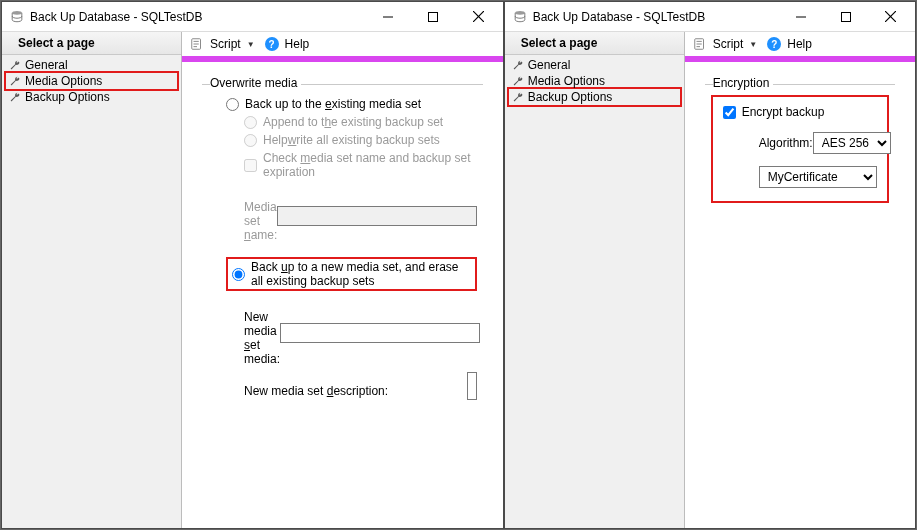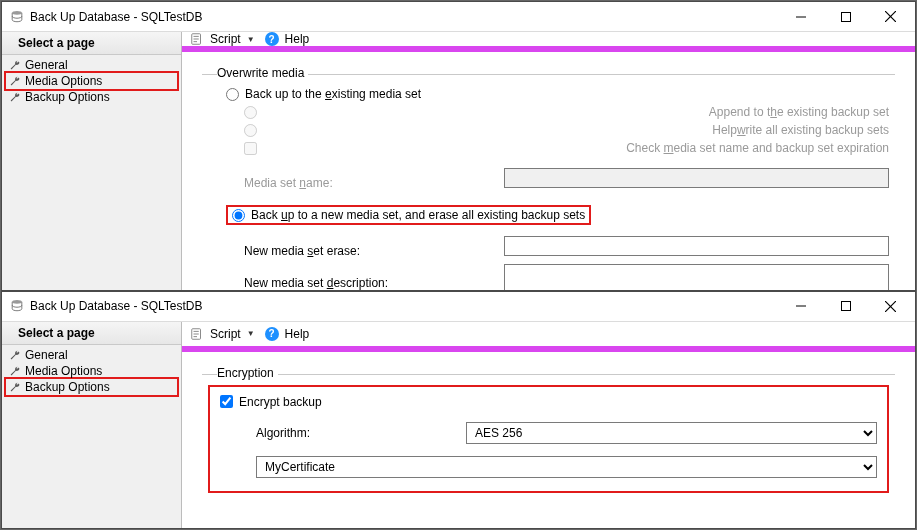--- a/index.html
+++ b/index.html
@@ -6,21 +6,21 @@
   html, body {
     margin: 0; padding: 0;
     font-family: "Segoe UI", Tahoma, sans-serif;
     font-size: 12px;
     background: #fff;
     color: #000;
   }
   .canvas {
     width: 917px; height: 530px;
     border: 1px solid #666;
-    display: flex; flex-direction: column;
+    display: flex; flex-direction: row;
     position: relative;
   }
   .window {
     border: 1px solid #4a4a4a;
     background: #fff;
     display: flex; flex-direction: column;
     overflow: hidden;
   }
   .titlebar {
     height: 30px;
@@ -96,31 +96,31 @@
     position: relative;
   }
   .groupbox {
     position: relative;
     border-top: 1px solid #c9c9c9;
     margin-top: 10px;
     padding: 10px 6px 6px 6px;
   }
   .groupbox > .gb-label {
     position: absolute;
-    top: -9px; left: 15px;
+    top: -9px; left: 8px;
     background: #fff;
     padding: 0 4px 0 0;
   }
   .radio-row, .check-row {
     display:flex; align-items:center;
     padding: 2px 0;
   }
   .radio-row input, .check-row input { margin-right: 6px; }
   .indent1 { margin-left: 18px; }
-  .indent2 { margin-left: 36px; justify-content: space-between; }
+  .indent2 { margin-left: 36px; }
   .disabled { color:#9a9a9a; }
   .form-row {
     display:flex; align-items:center;
     padding: 3px 0;
   }
   .form-row .lbl { width: 210px; }
   .form-row .lbl-wide { width: 260px; margin-top: 10px; }
   .form-row input[type=text], .form-row select, .form-row textarea {
     border:1px solid #7a7a7a; font: inherit; padding:2px 4px;
     background:#fff; height:20px;
@@ -254,21 +254,21 @@
               <span class="red-box">
                 <input type="radio" class="winrb" name="media_top" checked="" style="">
                 <span>
                   <span>Back </span><u class="ak">u</u><span>p to a new media set, and erase all existing backup sets</span>
                 </span>
               </span>
             </div>
 
             <div class="form-row indent2" style="margin-top:4px;">
               <span class="lbl-wide">
-                <span>New media </span><u class="ak">s</u><span>et erase:</span>
+                <span>New media </span><u class="ak">s</u><span>et media:</span>
               </span>
               <input type="text" class="wide" value="" style="">
             </div>
             <div class="form-row indent2">
               <span class="lbl-wide">
                 <span>New media set </span><u class="ak">d</u><span>escription:</span>
               </span>
               <textarea class="wide" value="" style=""></textarea>
             </div>
           </div>

